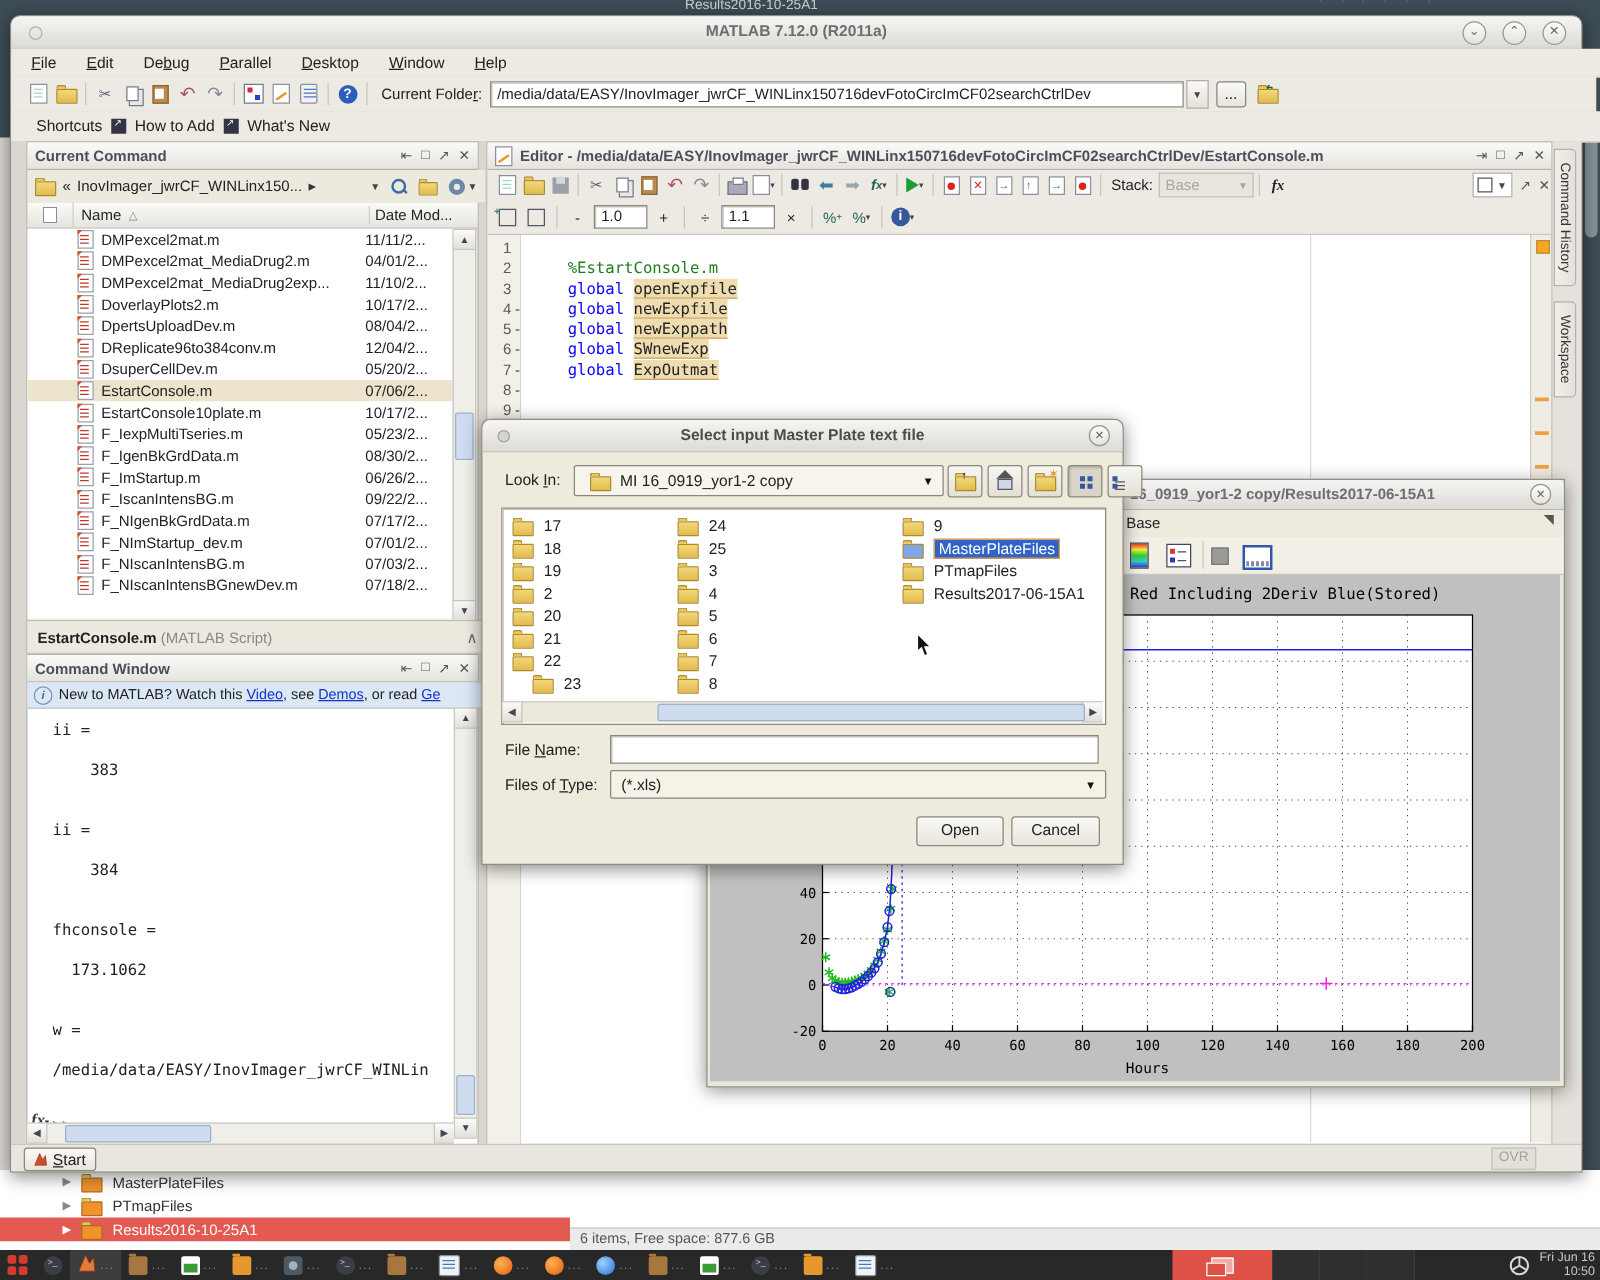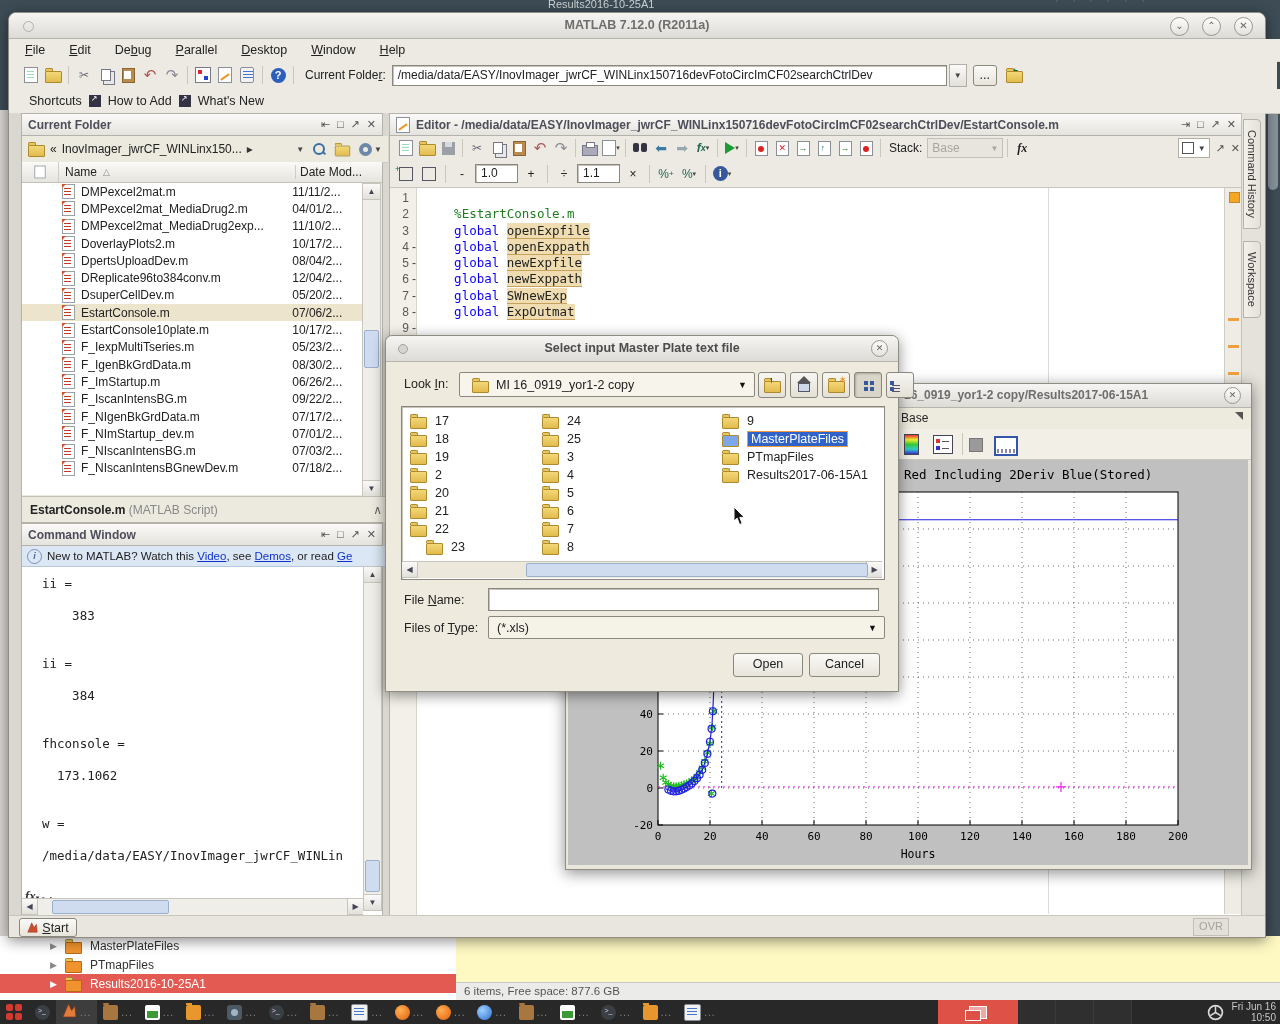--- a/index.html
+++ b/index.html
@@ -139,21 +139,21 @@
           <span class="folder" style="background: rgb(240, 147, 46); border-color: rgb(176, 109, 21);"></span>
           <span>PTmapFiles</span>
         </div>
         <div style="display: flex; align-items: center; height: 19px; gap: 8px; padding-left: 50px; font-size: 12px; color: rgb(255, 255, 255); background: rgb(226, 90, 82);">
           <span style="font-size: 9px; color: rgb(255, 255, 255);">▶</span>
           <span class="folder" style="background: rgb(240, 147, 46); border-color: rgb(176, 109, 21);"></span>
           <span>Results2016-10-25A1</span>
         </div>
       </div>
   </div>
-  <div class="abs" style="left:456px;top:936px;width:824px;height:64px;background:#fef9c3;overflow:hidden;">
+  <div class="abs" style="left:456px;top:936px;width:824px;height:64px;background:#ffffff;overflow:hidden;">
     <div class="abs" style="left:0;top:46px;width:824px;height:18px;background:#ebebe9;border-top:1px solid #c6c6c4;
                 color:#555;font-size:11.5px;line-height:17px;padding-left:8px;">
       <span>6 items, Free space: 877.6 GB</span>
     </div>
   </div>
 
   <div class="win" style="left:8px;top:12px;width:1256px;height:924px;border-radius:8px 8px 0 0;z-index:10;">
     <div class="titlebar">
       <span class="abs" style="left:14px;top:8px;width:9px;height:9px;border:1px solid #b3b0aa;border-radius:50%;"></span>
       <div class="titletext abs" style="left:0;right:0;top:5px;text-align:center;">MATLAB  7.12.0 (R2011a)</div>
@@ -230,21 +230,21 @@
       <span style="width:12px;height:12px;background:#334;display:inline-block;position:relative;">
           <span style="position:absolute;left:2px;top:-1px;color:#fff;font-size:8px;">↗</span>
         </span>
       <span>What's New</span>
     </div>
 
     <div class="abs" style="left:0;top:100px;width:100%;height:802px;background:#d9d7cf;"></div>
 
     <div class="abs" style="left:12px;top:100px;width:360px;height:408px;background:#eceae0;border:1px solid #b5b2ab;">
       <div class="panelhead" style="left:0;top:0;width:348px;">
-        <span class="pt">Current Folder</span>
+        <span class="pt">Current Command</span>
         <span class="headicons">
           <span>⇤</span>
           <span>□</span>
           <span>↗</span>
           <span>✕</span>
         </span>
       </div>
       <div class="abs" style="left:0;top:22px;width:100%;height:26px;background:#eceadf;border-bottom:1px solid #cfccc4;display:flex;align-items:center;padding-left:6px;gap:5px;">
         <span class="folder"></span>
         <span>«</span>
@@ -561,21 +561,20 @@
           <div class="gnum">6<span class="dash">-</span></div>
           <div class="gnum">7<span class="dash">-</span></div>
           <div class="gnum">8<span class="dash">-</span></div>
           <div class="gnum">9<span class="dash">-</span></div>
         </div>
       <div class="abs mono" id="ed-code" style="left:27px;top:74px;width:795px;height:726px;background:#fff;padding-top:2px;padding-left:7px;
                   font-size:12.5px;overflow:hidden;">
           <div class="codeline"></div>
           <div class="codeline"><span class="cm">    %EstartConsole.m</span></div>
           <div class="codeline"><span>    </span><span class="kw">global</span><span> </span><span class="hlvar">openExpfile</span></div>
-          <div class="codeline"><span>    </span><span class="kw">global</span><span> </span><span class="hlvar">openExppath</span></div>
           <div class="codeline"><span>    </span><span class="kw">global</span><span> </span><span class="hlvar">newExpfile</span></div>
           <div class="codeline"><span>    </span><span class="kw">global</span><span> </span><span class="hlvar">newExppath</span></div>
           <div class="codeline"><span>    </span><span class="kw">global</span><span> </span><span class="hlvar">SWnewExp</span></div>
           <div class="codeline"><span>    </span><span class="kw">global</span><span> </span><span class="hlvar">ExpOutmat</span></div>
         </div>
       <div class="abs" style="left:658px;top:74px;width:1px;height:726px;background:#dcdcdc;"></div>
       <div class="abs" style="left:834px;top:74px;width:18px;height:726px;background:#eeece4;border-left:1px solid #d0cdc5;">
         <span class="abs" style="left:4px;top:4px;width:9px;height:9px;background:#f5a623;border:1px solid #c08a30;"></span>
         <span class="abs" style="left:3px;top:130px;width:11px;height:3px;background:#f0a040;"></span>
         <span class="abs" style="left:3px;top:157px;width:11px;height:3px;background:#f0a040;"></span>

